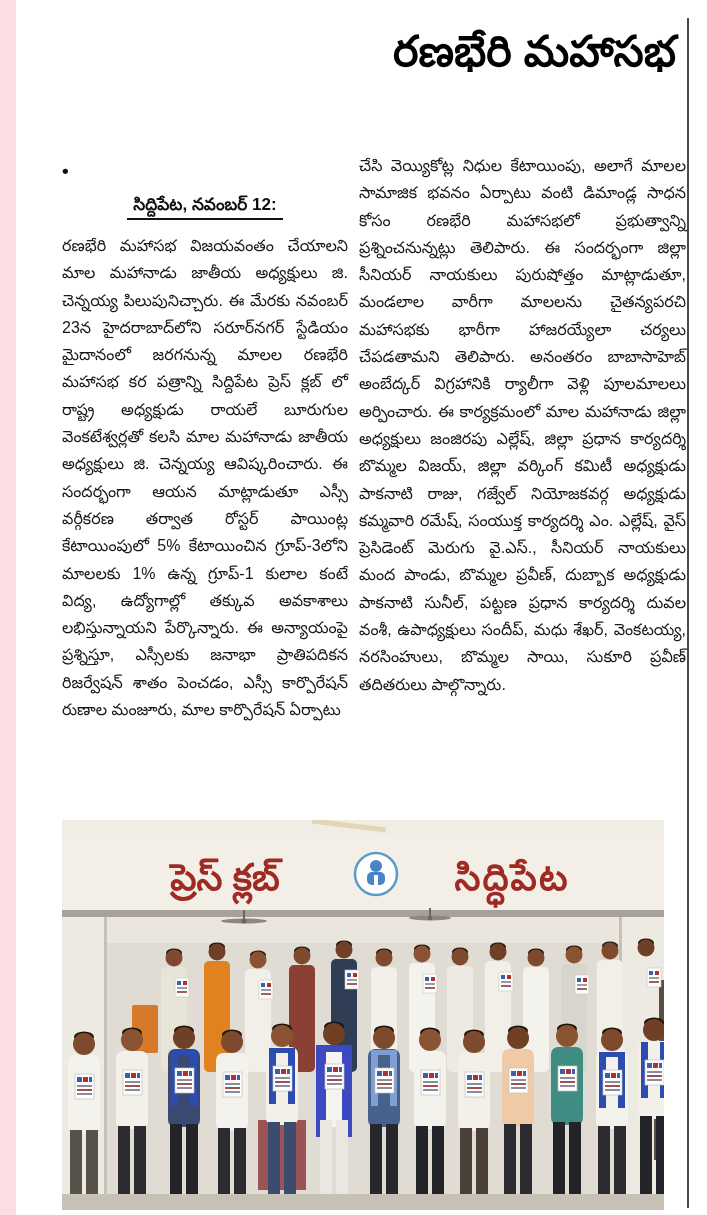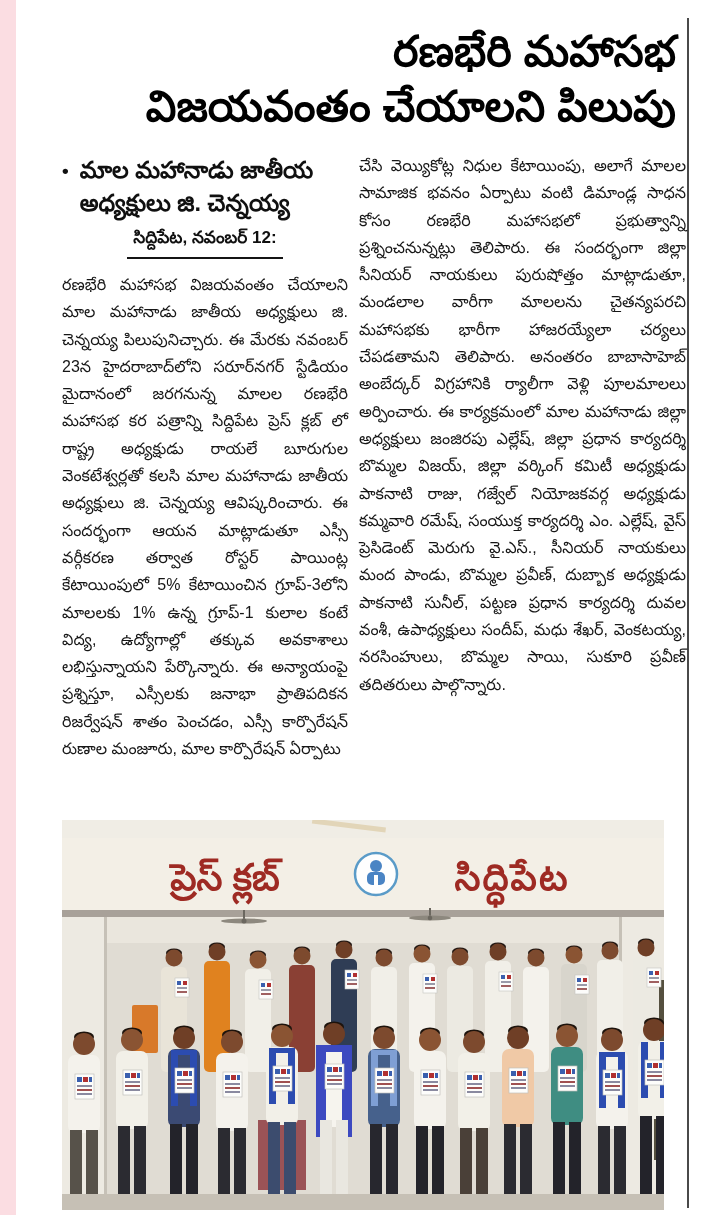--- a/index.html
+++ b/index.html
@@ -11,43 +11,41 @@
             font-weight:700;font-size:43px;line-height:55px;color:#000;}
   .columns{position:absolute;left:62px;top:148px;width:624px;display:flex;gap:11px;}
   .col-left{width:286px;flex:0 0 286px;}
   .col-right{width:327px;flex:0 0 327px;}
   .subhead-row{display:flex;gap:11px;align-items:flex-start;font-weight:700;
                font-size:23.5px;line-height:33px;color:#101010;padding:6px 0 0 0;}
   .bullet{font-size:19px;line-height:33px;flex:0 0 auto;}
   .subhead-text{flex:1;}
   .dateline-wrap{text-align:center;margin:8px 0 12px 0;}
   .dateline{display:inline-block;font-weight:700;font-size:17px;color:#101010;
-            border-bottom:2.5px solid #141414;padding:0 6px 6px 6px;}
+            border-bottom:2.5px solid #141414;padding:0 6px 0 6px;}
   .body-text{font-size:16px;line-height:27.3px;text-align:justify;color:#161616;}
   .col-right .body-text{margin-top:4px;}
   .photo{position:absolute;left:62px;top:820px;width:534px;height:390px;}
   .photo svg{display:block;}
 </style>
 </head>
 <body>
 
 <div class="page">
   <div class="pink-strip"></div>
   <div class="vrule"></div>
 
   <div class="headline">
     <div>రణభేరి మహాసభ</div>
-    <div>విజయవంతం చేయాలని పిలుపు</div>
   </div>
 
   <div class="columns">
     <div class="col-left">
       <div class="subhead-row">
         <span class="bullet">•</span>
-        <span class="subhead-text">మాల మహానాడు జాతీయ అధ్యక్షులు జి. చెన్నయ్య</span>
       </div>
       <div class="dateline-wrap">
         <span class="dateline">సిద్దిపేట, నవంబర్ 12:</span>
       </div>
       <div class="body-text">రణభేరి మహాసభ విజయవంతం చేయాలని మాల మహానాడు జాతీయ అధ్యక్షులు జి. చెన్నయ్య పిలుపునిచ్చారు. ఈ మేరకు నవంబర్ 23న హైదరాబాద్‌లోని సరూర్‌నగర్ స్టేడియం మైదానంలో జరగనున్న మాలల రణభేరి మహాసభ కర పత్రాన్ని సిద్దిపేట ప్రెస్ క్లబ్ లో రాష్ట్ర అధ్యక్షుడు రాయలే బూరుగుల వెంకటేశ్వర్లతో కలసి మాల మహానాడు జాతీయ అధ్యక్షులు జి. చెన్నయ్య ఆవిష్కరించారు. ఈ సందర్భంగా ఆయన మాట్లాడుతూ ఎస్సీ వర్గీకరణ తర్వాత రోస్టర్ పాయింట్ల కేటాయింపులో 5% కేటాయించిన గ్రూప్-3లోని మాలలకు 1% ఉన్న గ్రూప్-1 కులాల కంటే విద్య, ఉద్యోగాల్లో తక్కువ అవకాశాలు లభిస్తున్నాయని పేర్కొన్నారు. ఈ అన్యాయంపై ప్రశ్నిస్తూ, ఎస్సీలకు జనాభా ప్రాతిపదికన రిజర్వేషన్ శాతం పెంచడం, ఎస్సీ కార్పొరేషన్ రుణాల మంజూరు, మాల కార్పొరేషన్ ఏర్పాటు</div>
     </div>
     <div class="col-right">
       <div class="body-text">చేసి వెయ్యికోట్ల నిధుల కేటాయింపు, అలాగే మాలల సామాజిక భవనం ఏర్పాటు వంటి డిమాండ్ల సాధన కోసం రణభేరి మహాసభలో ప్రభుత్వాన్ని ప్రశ్నించనున్నట్లు తెలిపారు. ఈ సందర్భంగా జిల్లా సీనియర్ నాయకులు పురుషోత్తం మాట్లాడుతూ, మండలాల వారీగా మాలలను చైతన్యపరచి మహాసభకు భారీగా హాజరయ్యేలా చర్యలు చేపడతామని తెలిపారు. అనంతరం బాబాసాహెబ్ అంబేద్కర్ విగ్రహానికి ర్యాలీగా వెళ్లి పూలమాలలు అర్పించారు. ఈ కార్యక్రమంలో మాల మహానాడు జిల్లా అధ్యక్షులు జంజిరపు ఎల్లేష్, జిల్లా ప్రధాన కార్యదర్శి బొమ్మల విజయ్, జిల్లా వర్కింగ్ కమిటీ అధ్యక్షుడు పాకనాటి రాజు, గజ్వేల్ నియోజకవర్గ అధ్యక్షుడు కమ్మవారి రమేష్, సంయుక్త కార్యదర్శి ఎం. ఎల్లేష్, వైస్ ప్రెసిడెంట్ మెరుగు వై.ఎస్., సీనియర్ నాయకులు మంద పాండు, బొమ్మల ప్రవీణ్, దుబ్బాక అధ్యక్షుడు పాకనాటి సునీల్, పట్టణ ప్రధాన కార్యదర్శి దువల వంశీ, ఉపాధ్యక్షులు సందీప్, మధు శేఖర్, వెంకటయ్య, నరసింహులు, బొమ్మల సాయి, సుకూరి ప్రవీణ్ తదితరులు పాల్గొన్నారు.</div>
     </div>
   </div>

